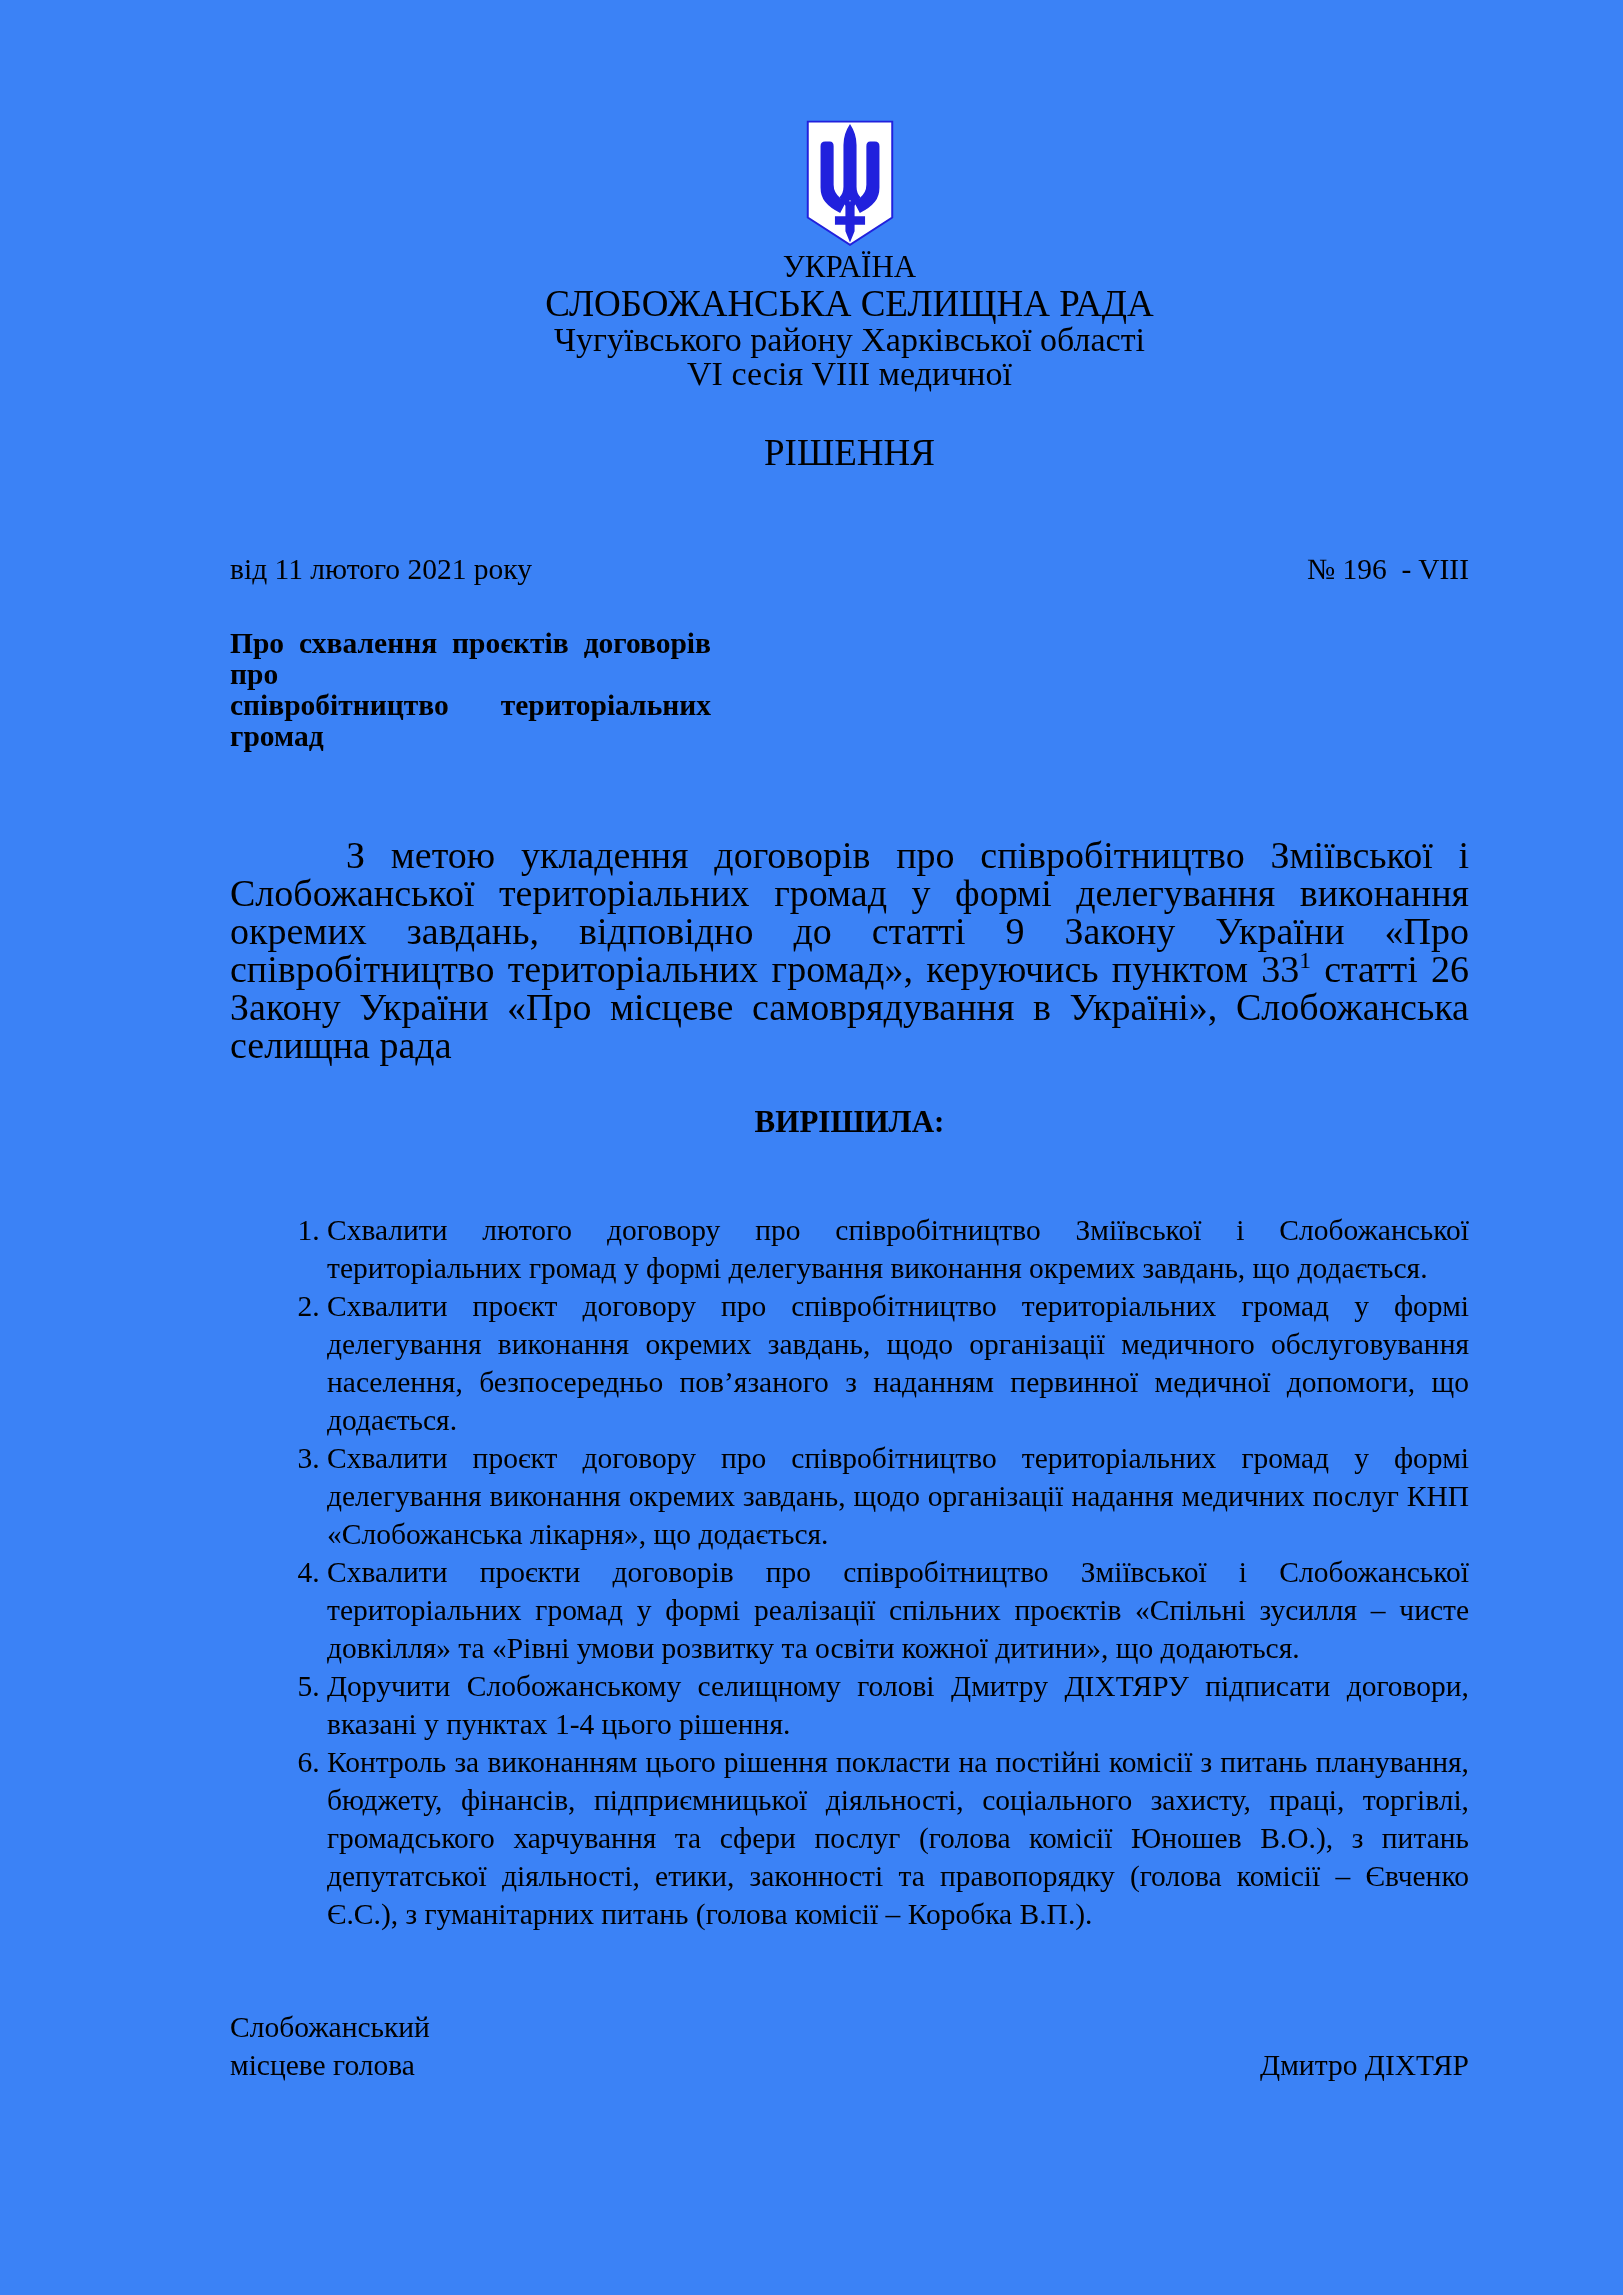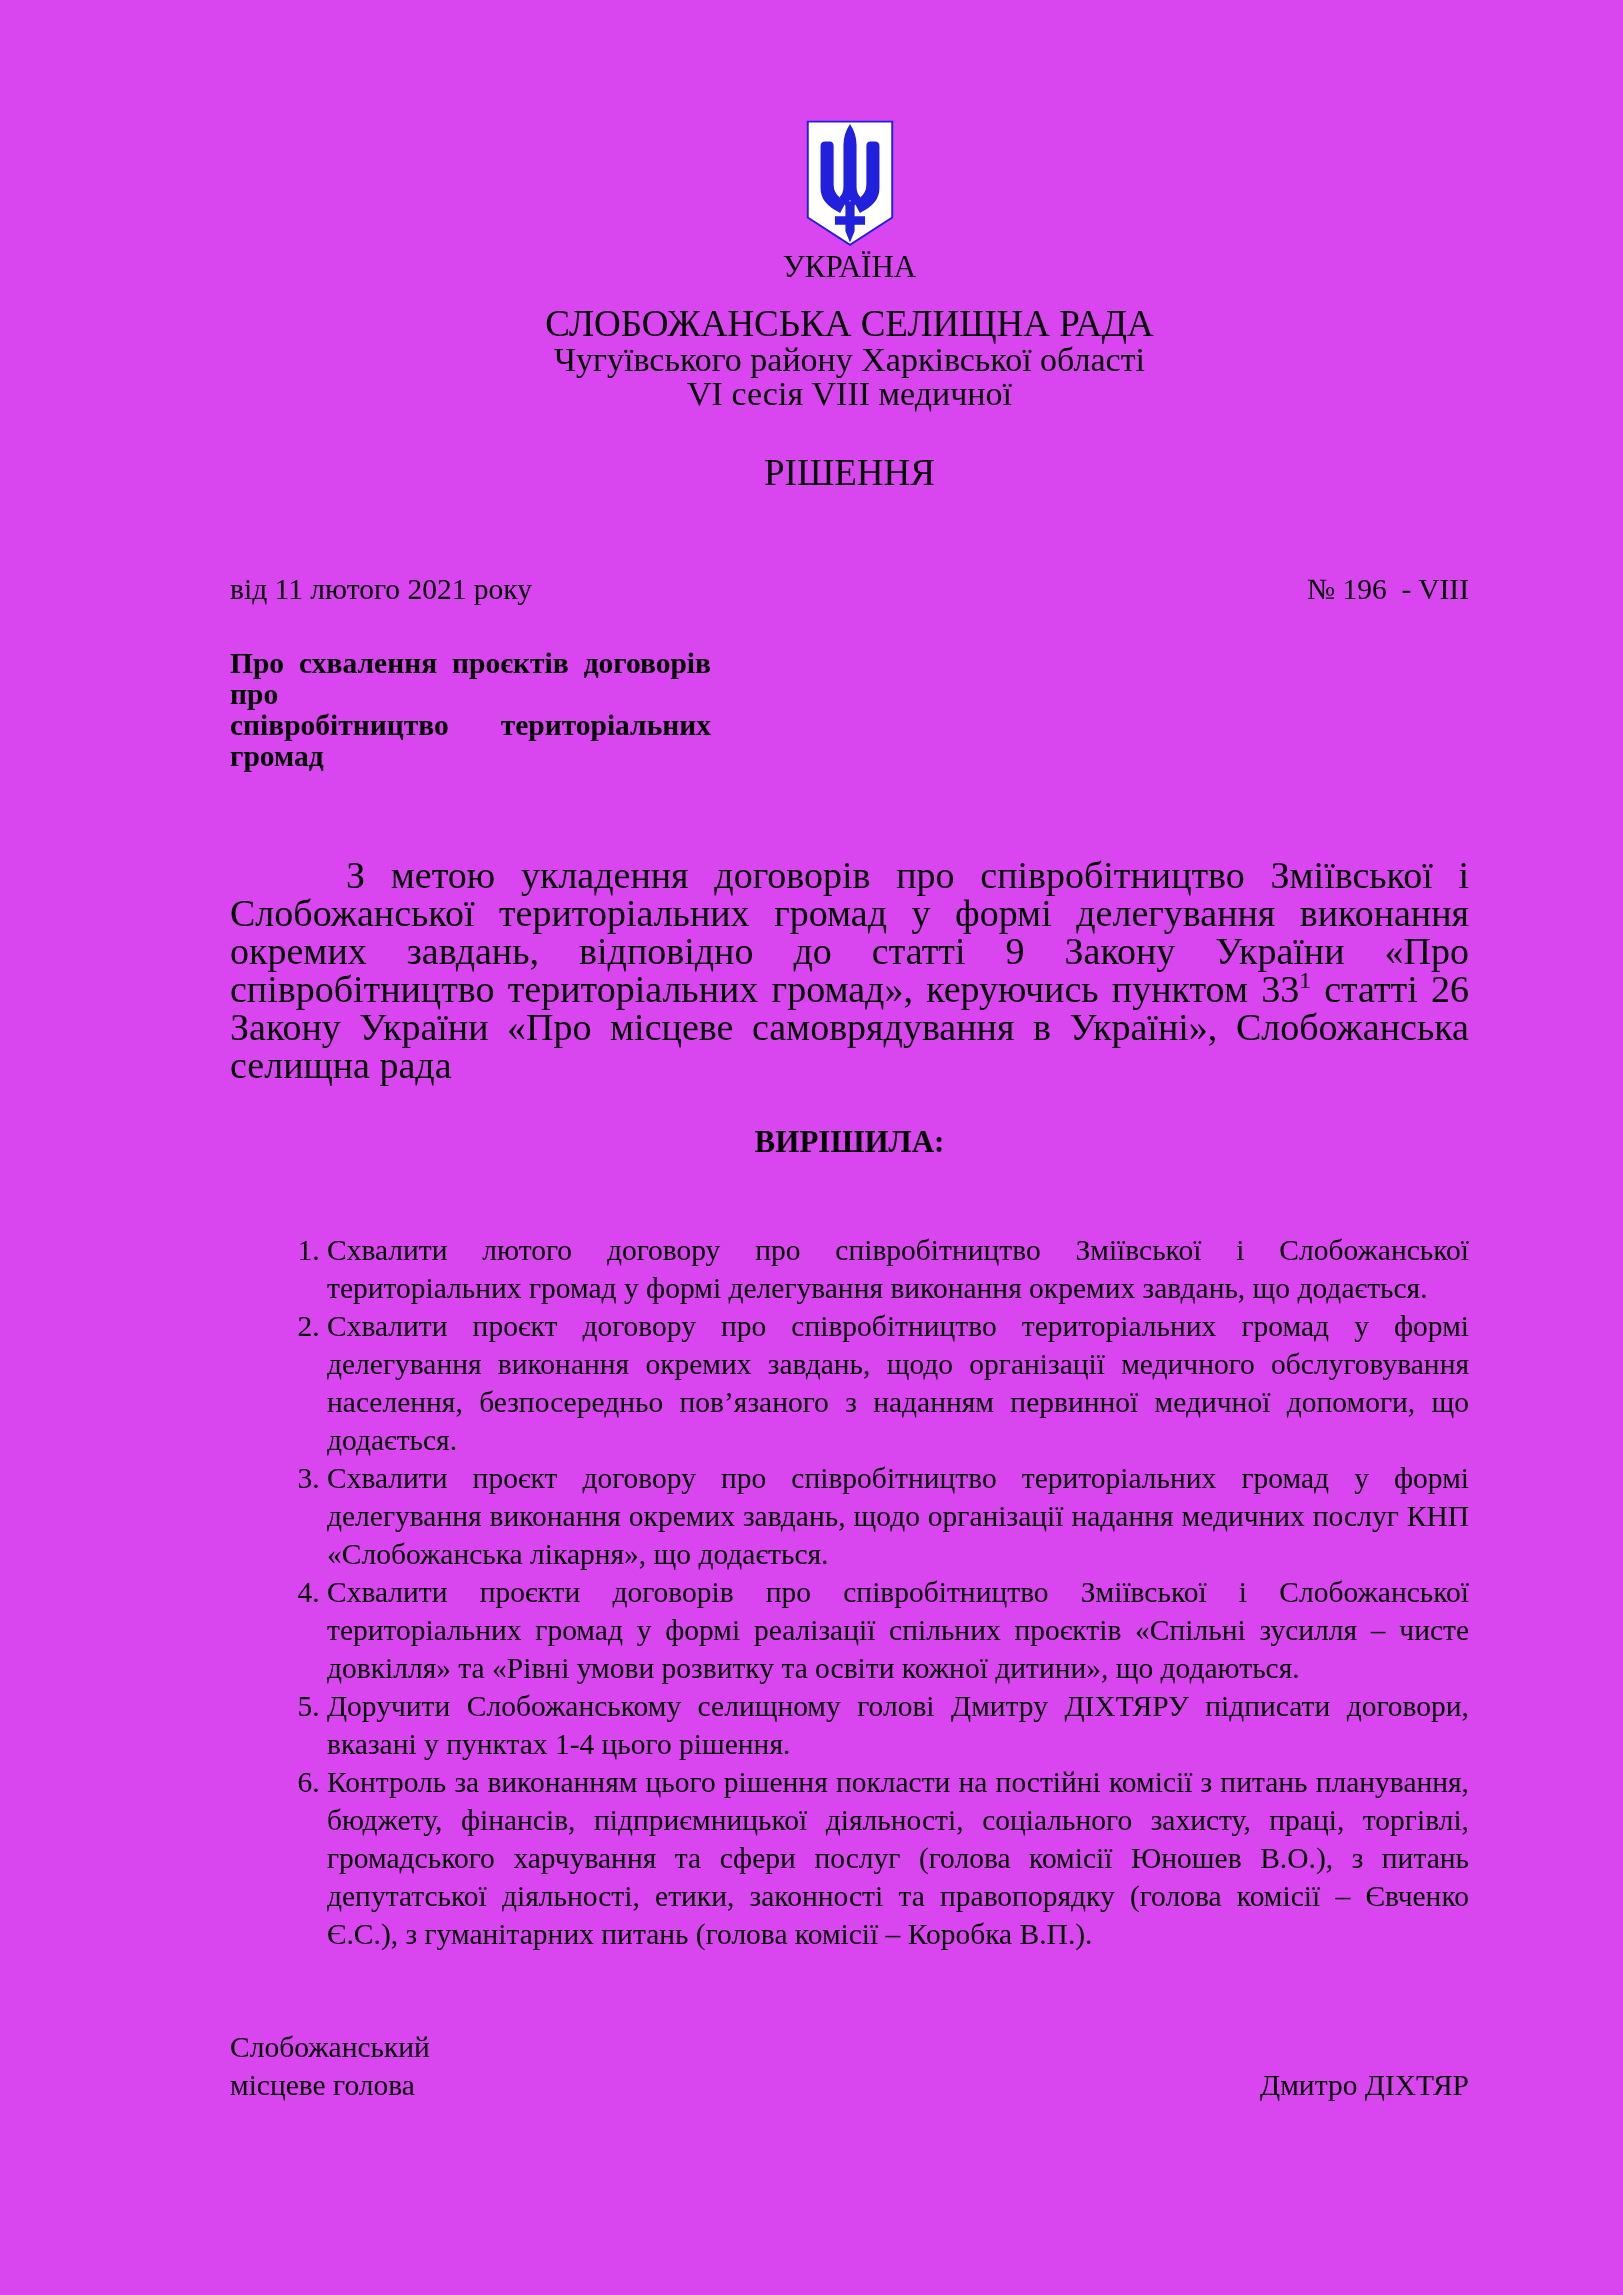--- a/index.html
+++ b/index.html
@@ -4,41 +4,41 @@
 <style>
   html, body {
     margin: 0;
     padding: 0;
     background: #ffffff;
   }
   .page {
     position: relative;
     width: 1623px;
     height: 2295px;
-    background: #d946ef;
+    background: #3b82f6;
     color: #000000;
     font-family: "Liberation Serif", "DejaVu Serif", serif;
     overflow: hidden;
   }
   .content {
     padding-left: 230px;
     padding-right: 154px; 
   }
   .emblem {
     display: block;
     margin: 120px auto 0 auto;
     width: 88px;
     height: 127px;
   }
   .hdr {
     text-align: center;
     white-space: nowrap;
   }
   .hdr-country   { font-size: 31px; line-height: 31px; margin-top: 3.9px;  }
-  .hdr-council   { font-size: 37px; line-height: 37px; margin-top: 23px;  }
+  .hdr-council   { font-size: 37px; line-height: 37px; margin-top: 3px;  }
   .hdr-district  { font-size: 34px; line-height: 34px; margin-top: 1.3px;  }
   .hdr-session   { font-size: 34px; line-height: 34px; margin-top: 0px;  }
   .hdr-doctype   { font-size: 37px; line-height: 37px; margin-top: 43px; }
 
   .meta-row {
     display: flex;
     justify-content: space-between;
     align-items: baseline;
     font-size: 29.5px;
     line-height: 38px;

